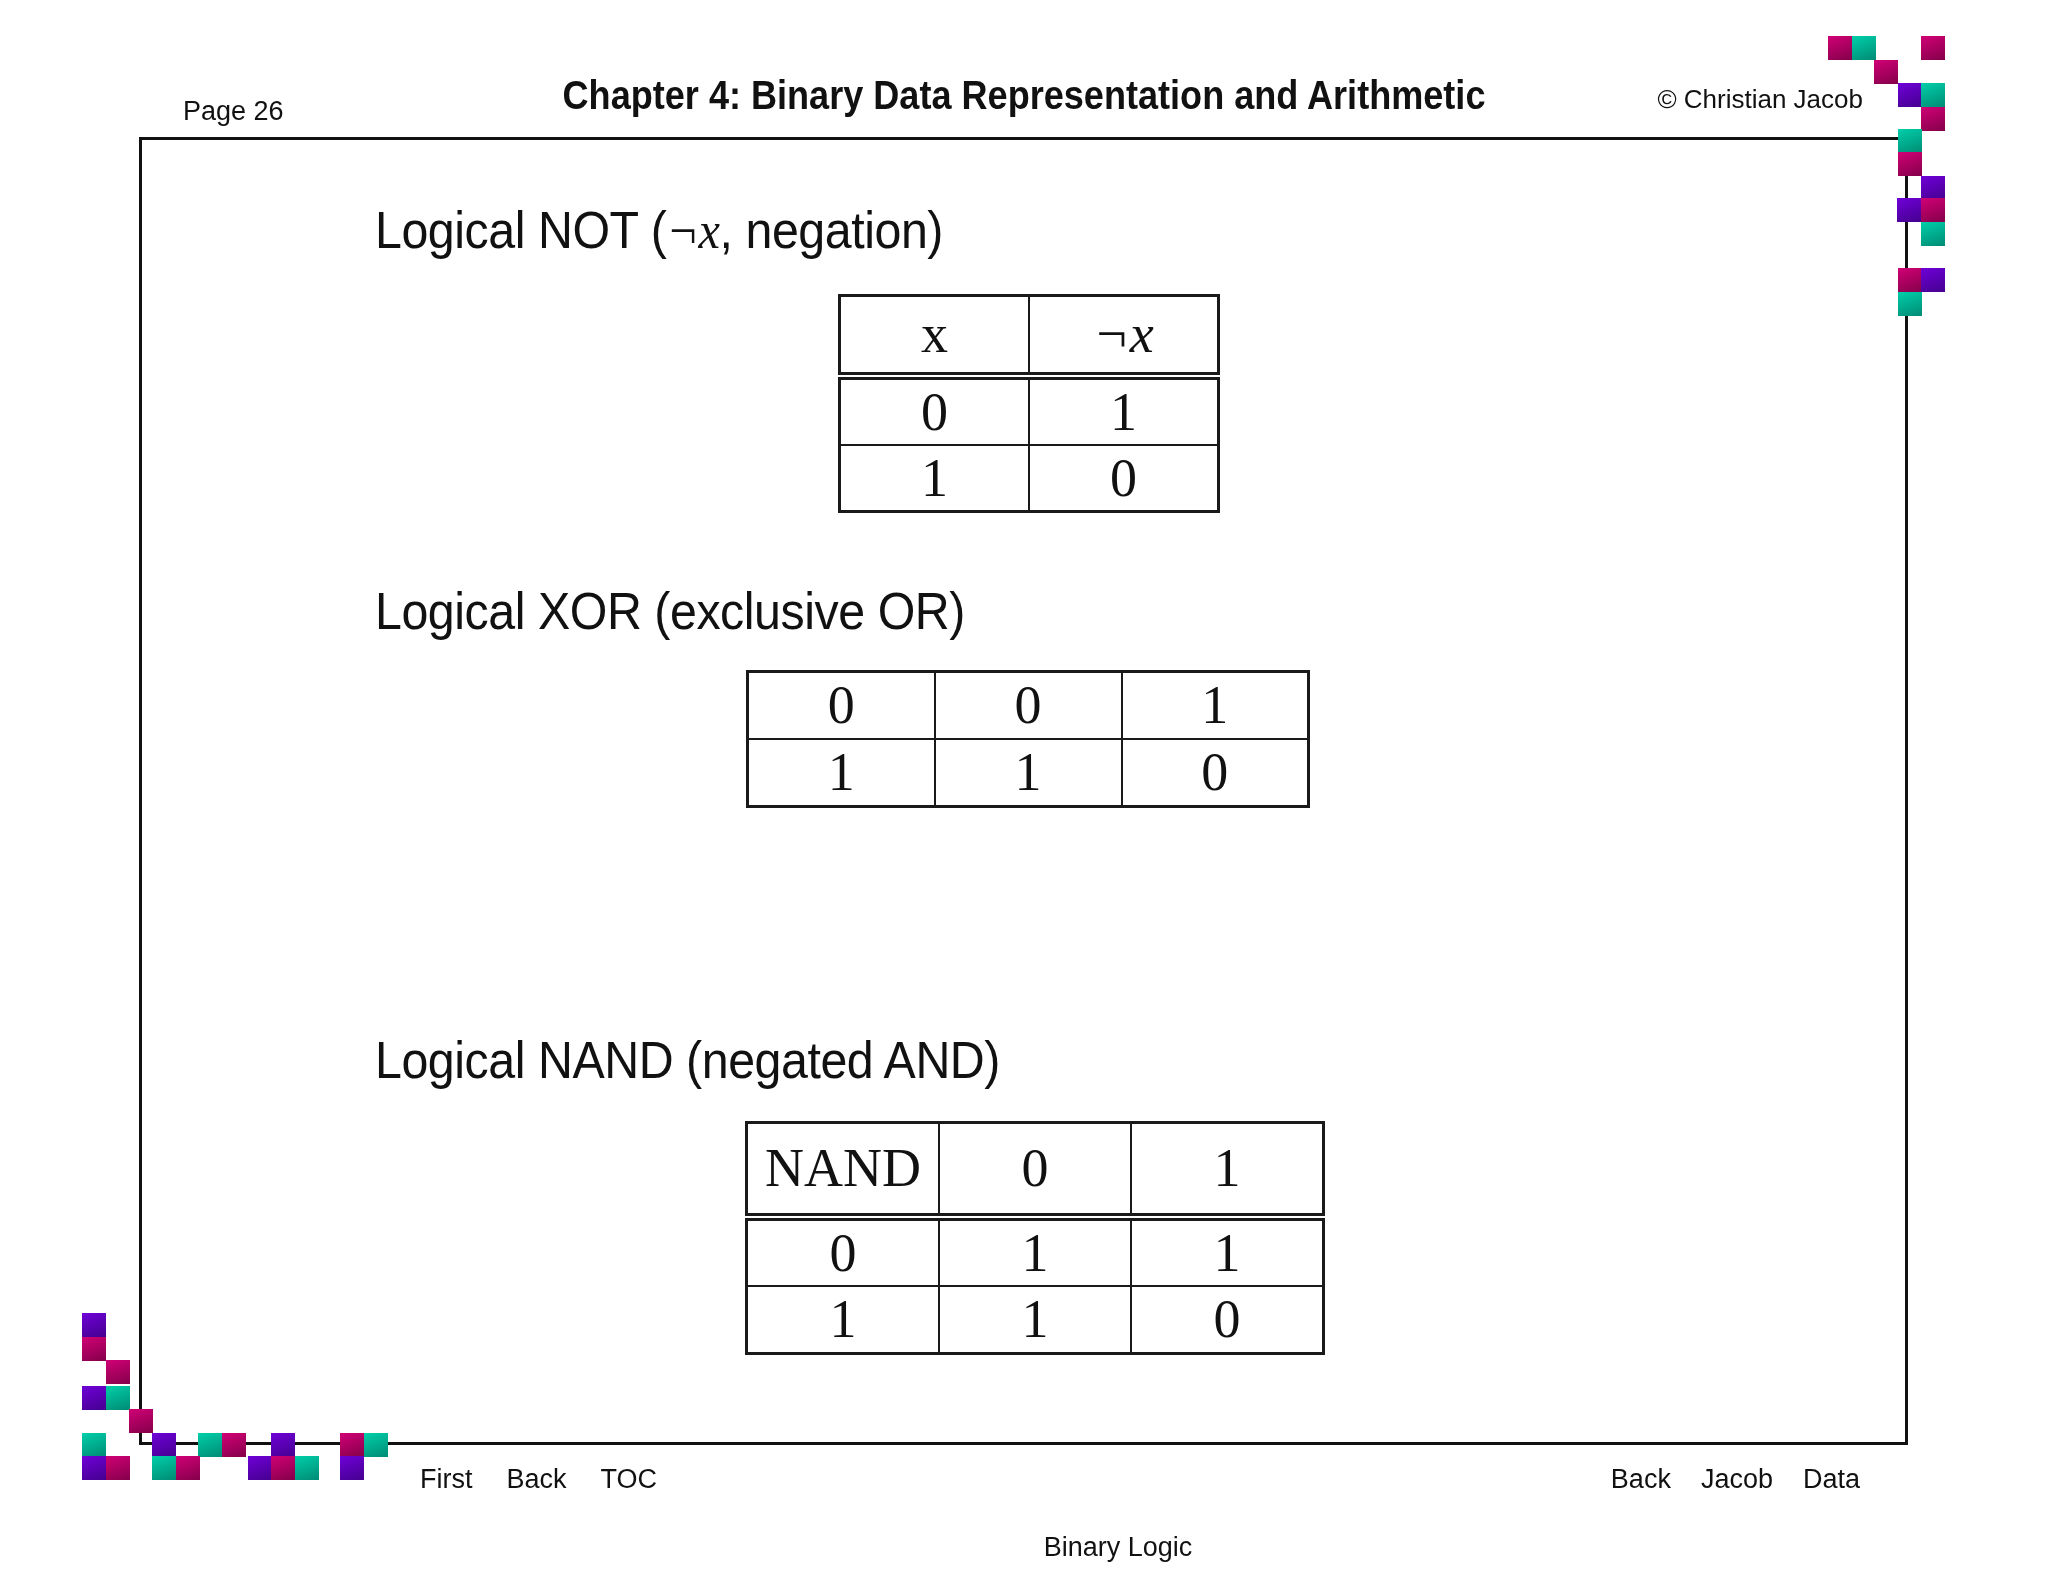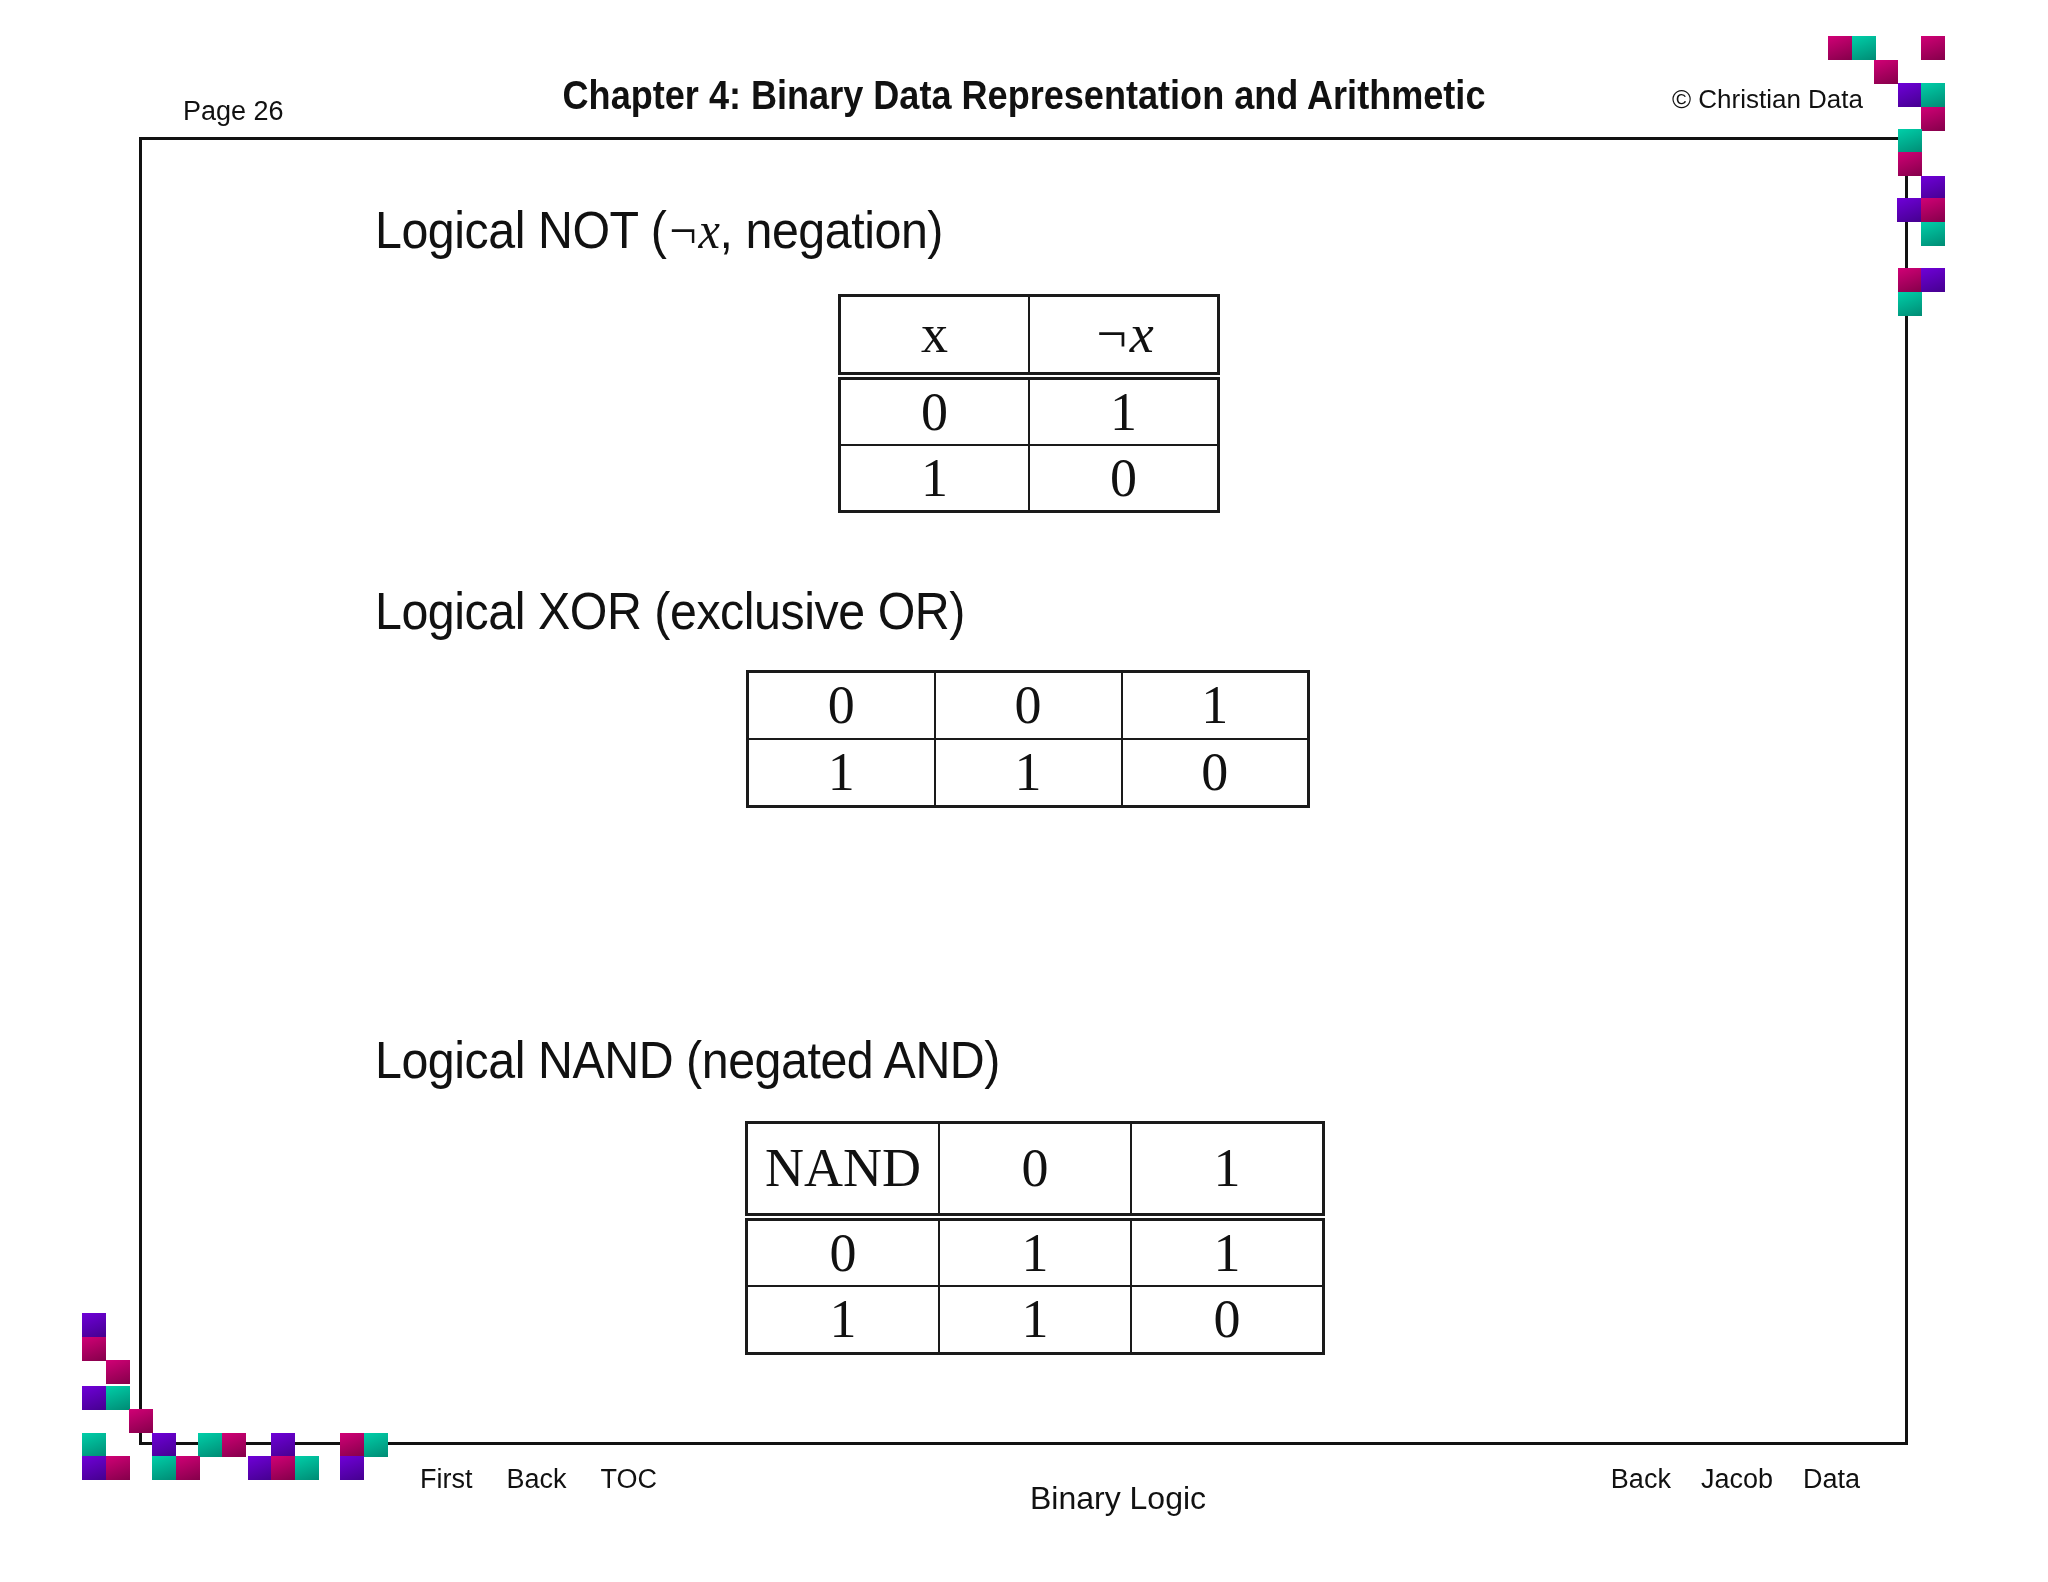--- a/index.html
+++ b/index.html
@@ -44,30 +44,30 @@
     font-family:"Liberation Serif","DejaVu Serif",serif;
     font-size:54px; text-align:center; background:#fff;
     border:3px solid #1a1a1a; z-index:2;
   }
   table.truth td { border:2px solid #1a1a1a; overflow:hidden; }
   table.truth tr.hdr td { border-bottom:8px double #1a1a1a; }
   td.math-italic { font-style:italic; }
 
   
   .footer-left  { left:420px;  top:1464px; display:flex; gap:34px; font-size:27px; }
-  .footer-center{ left:1118px; top:1480px; font-size:32px; transform:translateX(-50%); white-space:nowrap; }
+  .footer-center{ left:1118px; top:1532px; font-size:27px; transform:translateX(-50%); white-space:nowrap; }
   .footer-right { right:188px; top:1464px; display:flex; gap:30px; font-size:27px; }
   .nav-link { cursor:pointer;text-align:center; }
 </style>
 </head>
 <body>
 
 <div class="abs page-label">Page 26</div>
 <div class="abs doc-title">Chapter 4: Binary Data Representation and Arithmetic</div>
-<div class="abs copyright">© Christian Data</div>
+<div class="abs copyright">© Christian Jacob</div>
 
 <div class="abs content-box"></div>
 
 <div id="decor">
     <div class="sq" style="left: 1828px; top: 36px; background: linear-gradient(160deg, rgb(209, 0, 118), rgb(132, 0, 74));"></div>
     <div class="sq" style="left: 1852px; top: 36px; background: linear-gradient(160deg, rgb(0, 207, 169), rgb(0, 139, 116));"></div>
     <div class="sq" style="left: 1921px; top: 36px; background: linear-gradient(160deg, rgb(209, 0, 118), rgb(132, 0, 74));"></div>
     <div class="sq" style="left: 1874px; top: 60px; background: linear-gradient(160deg, rgb(209, 0, 118), rgb(132, 0, 74));"></div>
     <div class="sq" style="left: 1898px; top: 83px; background: linear-gradient(160deg, rgb(111, 0, 216), rgb(69, 0, 143));"></div>
     <div class="sq" style="left: 1921px; top: 83px; background: linear-gradient(160deg, rgb(0, 207, 169), rgb(0, 139, 116));"></div>

